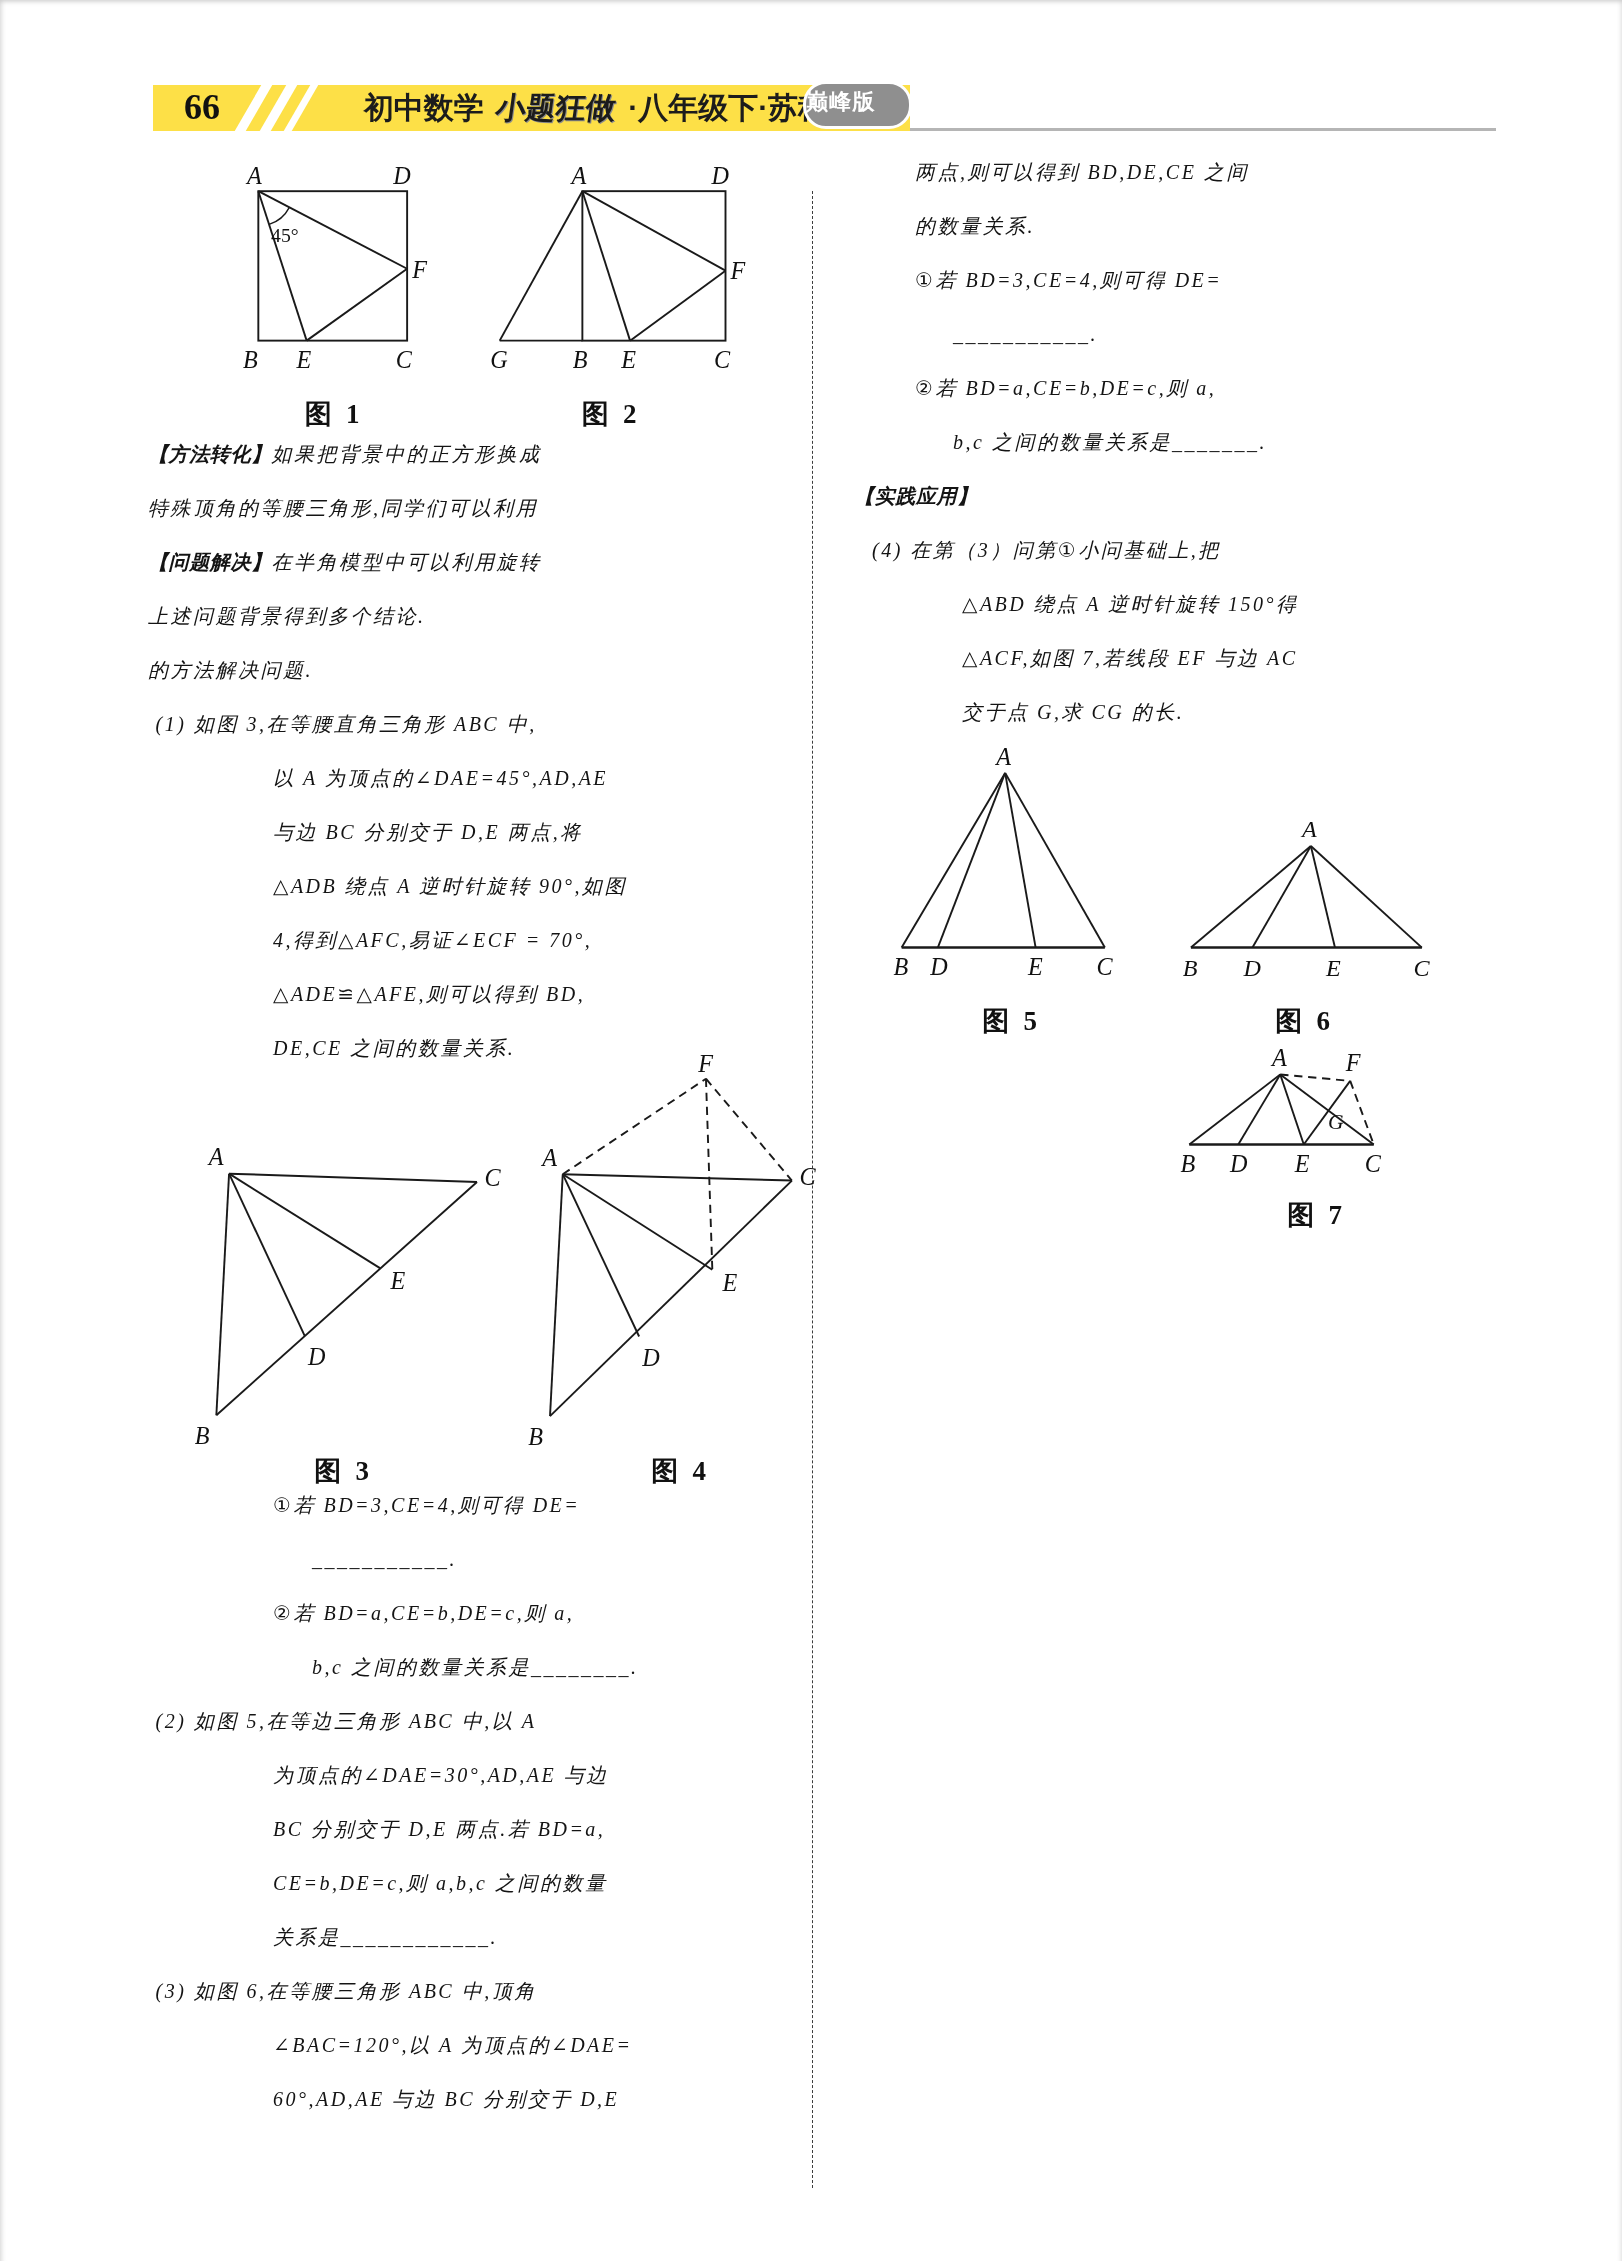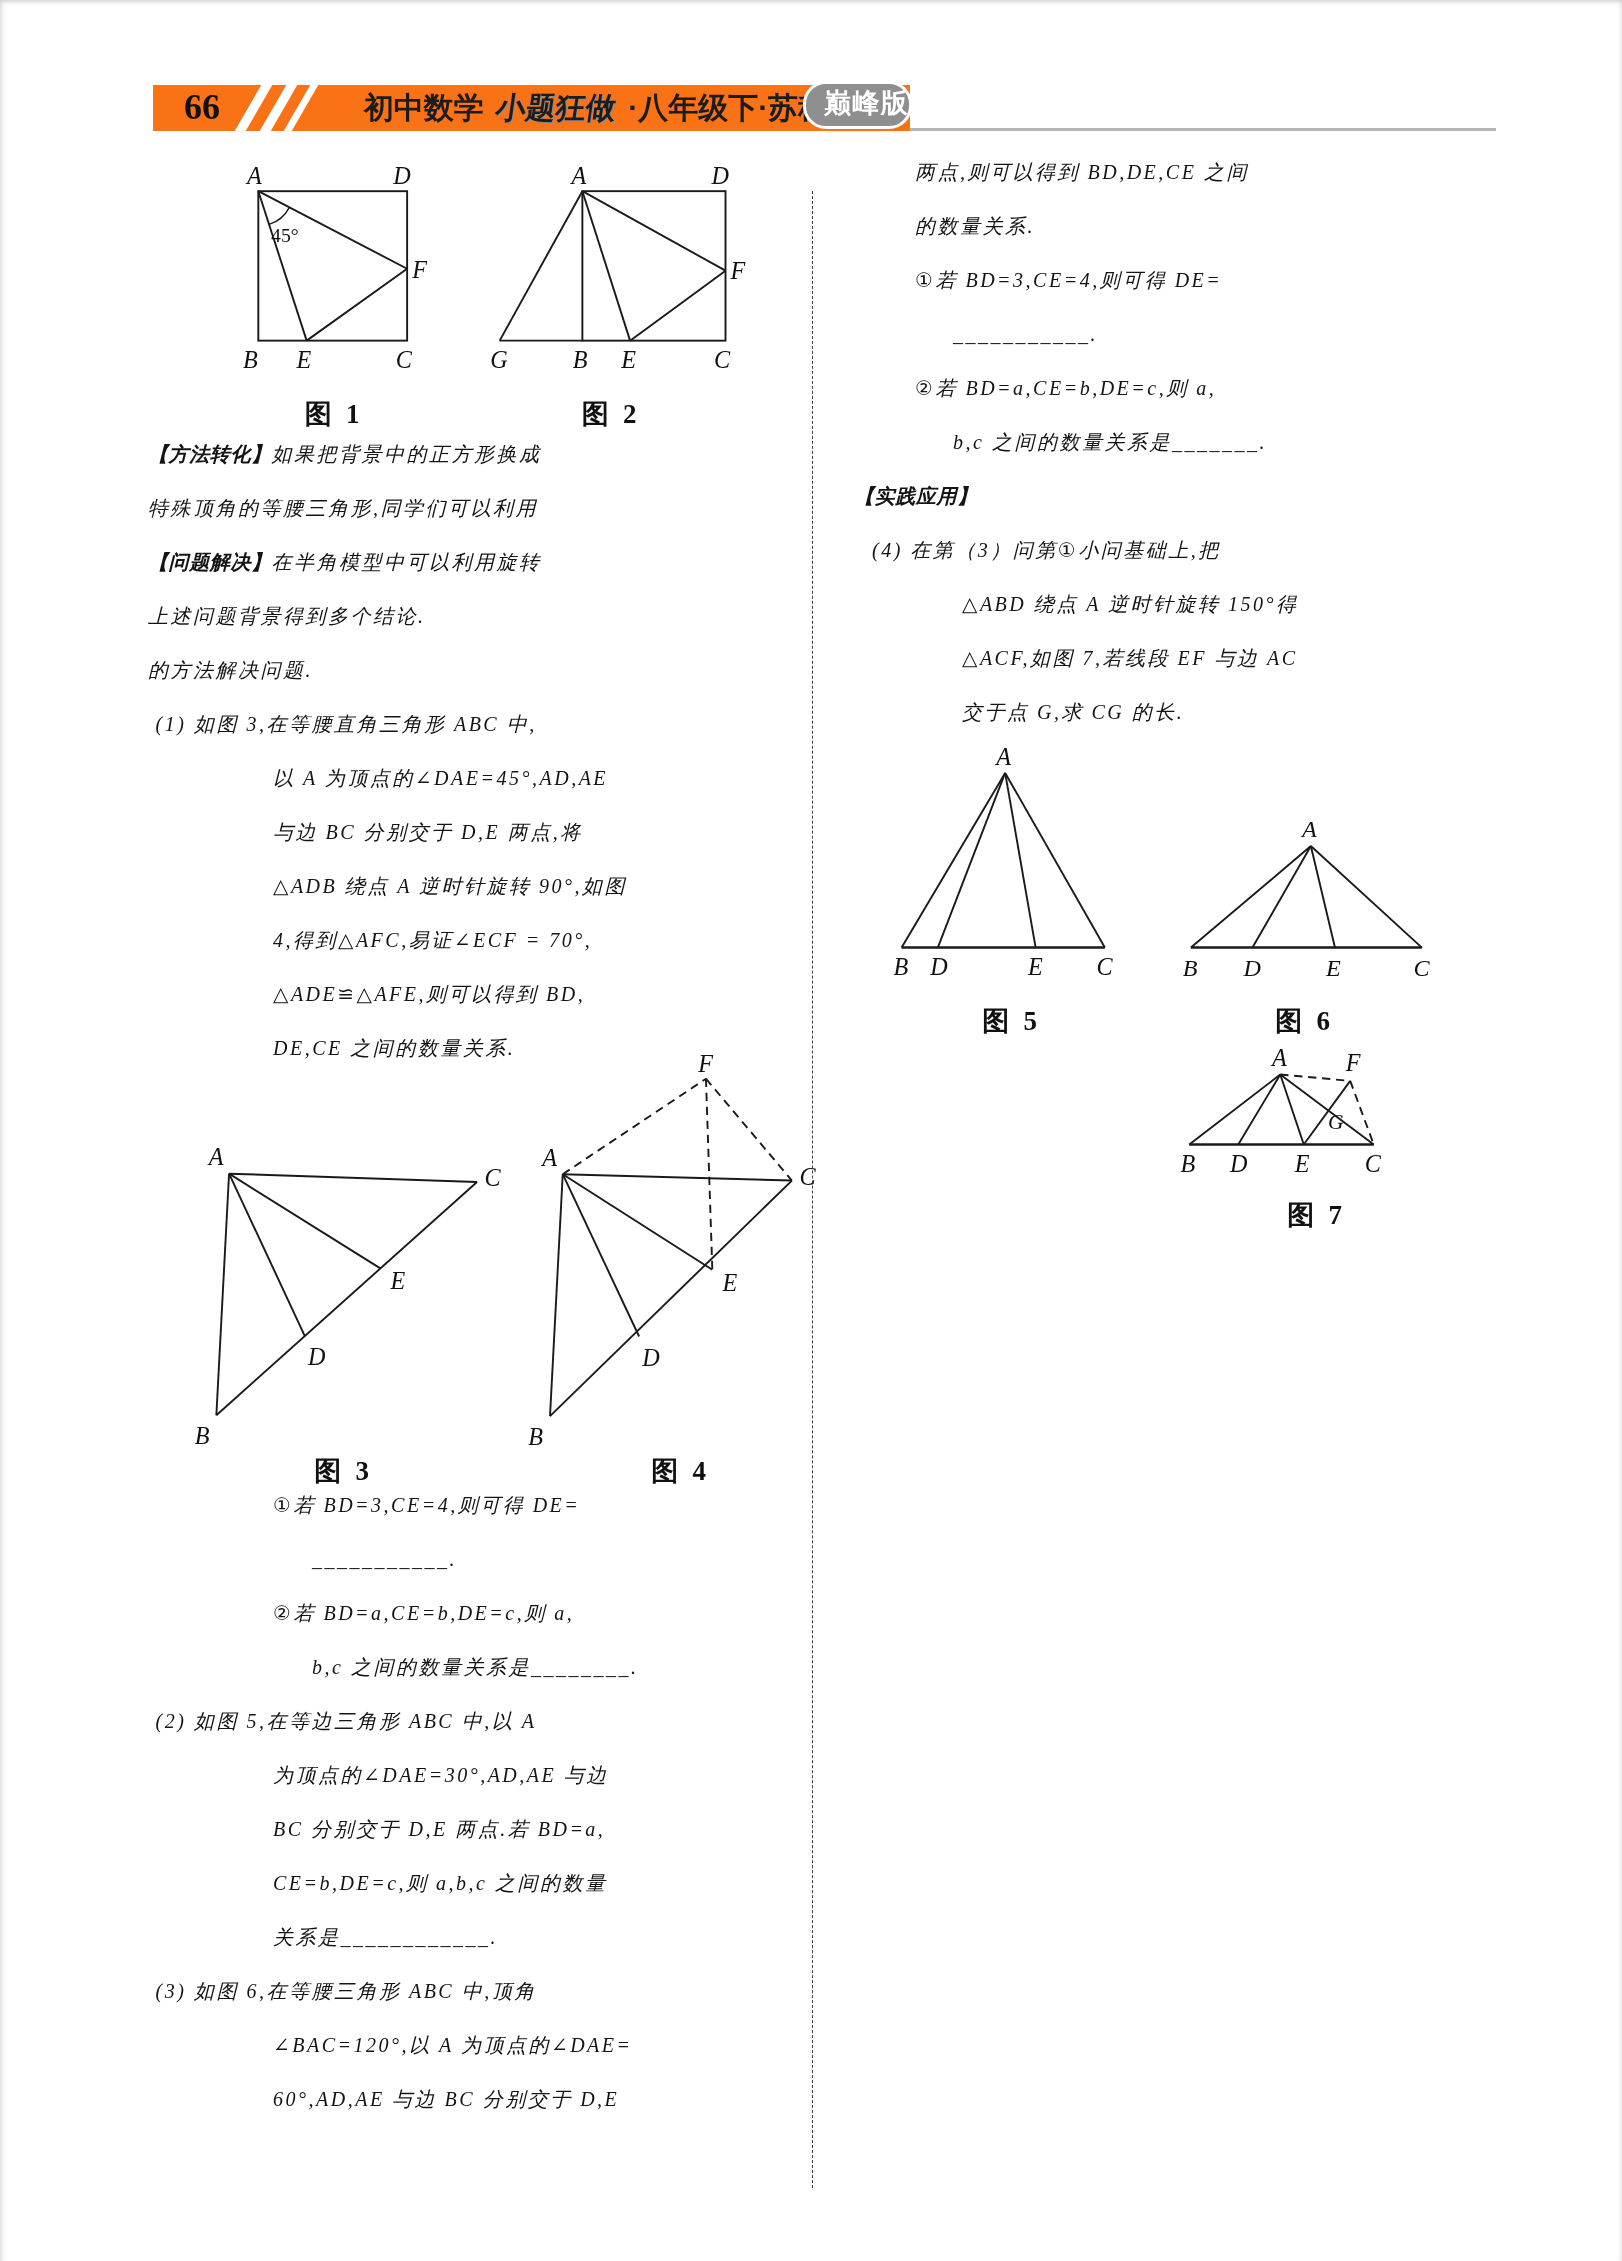--- a/index.html
+++ b/index.html
@@ -1,31 +1,31 @@
 <!DOCTYPE html>
 <html style="font-size:10.2px"><head>
 <meta charset="utf-8">
 <style>
   html,body{margin:0;padding:0;background:#ffffff;}
   .page{position:relative;width:1623px;height:2261px;background:#ffffff;overflow:hidden;
         font-family:"Liberation Serif","DejaVu Serif","DejaVu Sans",serif;color:#141414;
         box-shadow:inset 0 6.4px 5.1px -5.1px #c8c8c8, inset 6.4px 0 5.1px -5.1px #d4d4d4, inset -6.4px 0 5.1px -5.1px #d4d4d4;}
 
   
-  .hband{position:absolute;left:153px;top:85px;width:757px;height:46px;background:#f97316;}
+  .hband{position:absolute;left:153px;top:85px;width:757px;height:46px;background:#fde047;}
   .pagenum{position:absolute;left:14px;top:0;width:70px;height:46px;line-height:45px;
            font-size:36px;font-weight:bold;color:#111;text-align:center;}
   .stripe{position:absolute;top:0;height:46px;background:#ffffff;transform:skewX(-30deg);}
   .s1{left:95px;width:11.4px;} .s2{left:120px;width:11.4px;} .s3{left:144px;width:7.6px;}
   .htitle{position:absolute;left:159px;top:0;width:598px;height:46px;line-height:46px;text-align:center;
           font-family:"Liberation Sans","DejaVu Sans",sans-serif;font-size:30px;font-weight:bold;color:#1c1c1c;white-space:nowrap;}
   .hlogo{display:inline-block;font-weight:900;transform:skewX(-8deg);text-shadow:1.3px 1.3px 0 #8d8d8d;padding:0 3.8px;}
   .badge{position:absolute;left:650px;top:-3.8px;width:103px;height:42px;background:#8f8f8f;border:3.8px solid #ffffff;
-         border-radius:23px;line-height:39px;text-align:right;color:#ffffff;
-         font-family:Liberation Sans, sans-serif;font-size:27px;font-weight:bold;letter-spacing:1.3px;}
+         border-radius:23px;line-height:39px;text-align:left;color:#ffffff;
+         font-family:Liberation Mono, monospace;font-size:22px;font-weight:bold;letter-spacing:1.3px;}
   .hrule{position:absolute;left:153px;top:128px;width:1343px;height:2.5px;background:#b5b5b5;}
 
   
   .divider{position:absolute;left:812px;top:191px;height:1997px;width:0;border-left:1.9px dashed #3c3c3c;}
 
   
   .col{position:absolute;width:642px;}
   .ln{height:54px;line-height:54px;font-size:20px;letter-spacing:2.5px;white-space:nowrap;font-style:italic;}
   .bh{font-family:"Liberation Sans","DejaVu Sans",sans-serif;font-weight:bold;letter-spacing:0.6px;}
   .Lp{padding-left:7.6px;} .L1{padding-left:125px;} .L2{padding-left:164px;}

